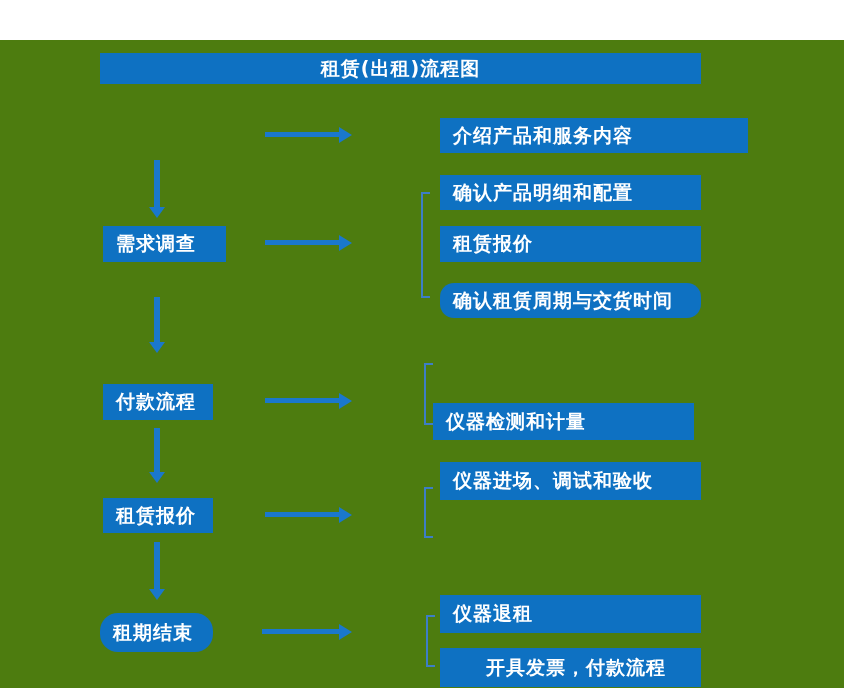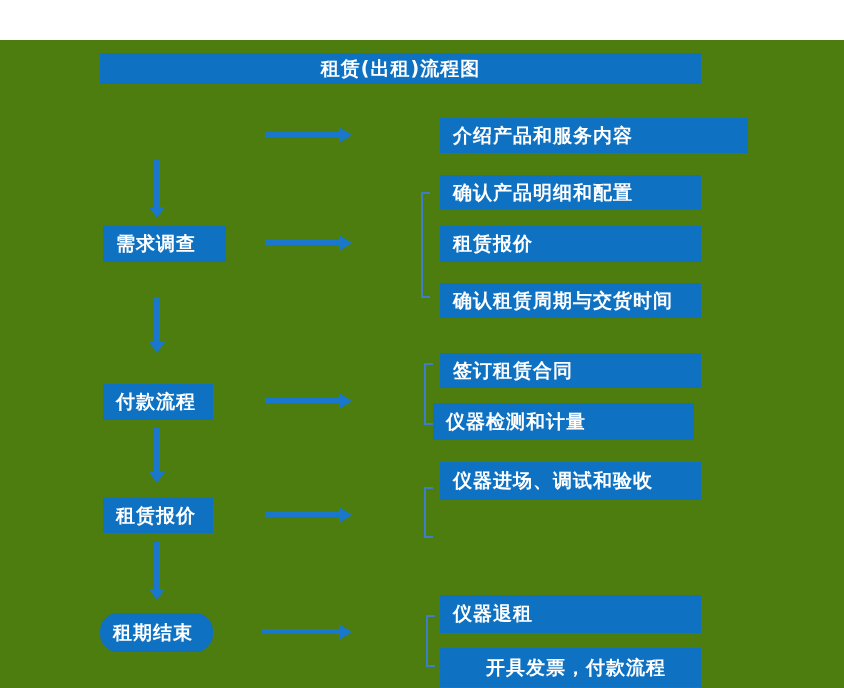--- a/index.html
+++ b/index.html
@@ -33,21 +33,21 @@
   
   #s0  {left:103px;top:78px; width:123px;height:35px;}
   #s1  {left:103px;top:186px;width:123px;height:36px;text-align:center;}
   #s2  {left:103px;top:344px;width:110px;height:36px;}
   #s3  {left:103px;top:458px;width:110px;height:35px;}
   #s4  {left:100px;top:573px;width:113px;height:39px;border-radius:18px;}
   
   #d0  {left:440px;top:78px; width:308px;height:35px;}
   #d1  {left:440px;top:135px;width:261px;height:35px;text-align:center;}
   #d2  {left:440px;top:186px;width:261px;height:36px;}
-  #d3  {left:440px;top:243px;width:261px;height:35px;}
+  #d3  {left:440px;top:243px;width:261px;height:35px;border-radius:14px;}
   #d4  {left:440px;top:313px;width:261px;height:35px;}
   #d5  {left:433px;top:363px;width:261px;height:37px;}
   #d6  {left:440px;top:422px;width:261px;height:38px;}
   #d7  {left:440px;top:492px;width:261px;height:38px;}
   #d8  {left:440px;top:555px;width:261px;height:38px;}
   #d9  {left:440px;top:608px;width:261px;height:39px;padding-left:46px;}
   
   #a0  {left:265px;top:92px; width:74px;}
   #a1  {left:265px;top:200px;width:74px;}
   #a2  {left:265px;top:358px;width:74px;}
@@ -89,19 +89,18 @@
 
   <div id="b0" class="bracket"></div>
   <div id="b1" class="bracket"></div>
   <div id="b2" class="bracket"></div>
   <div id="b3" class="bracket"></div>
 
   <div id="d0" class="box">介绍产品和服务内容</div>
   <div id="d1" class="box">确认产品明细和配置</div>
   <div id="d2" class="box">租赁报价</div>
   <div id="d3" class="box">确认租赁周期与交货时间</div>
-  <div id="d4" class="box">签订租赁合同</div>
   <div id="d5" class="box">仪器检测和计量</div>
   <div id="d6" class="box">仪器进场、调试和验收</div>
   <div id="d8" class="box">仪器退租</div>
   <div id="d9" class="box">开具发票，付款流程</div>
 
 </div>
 
 </body></html>

